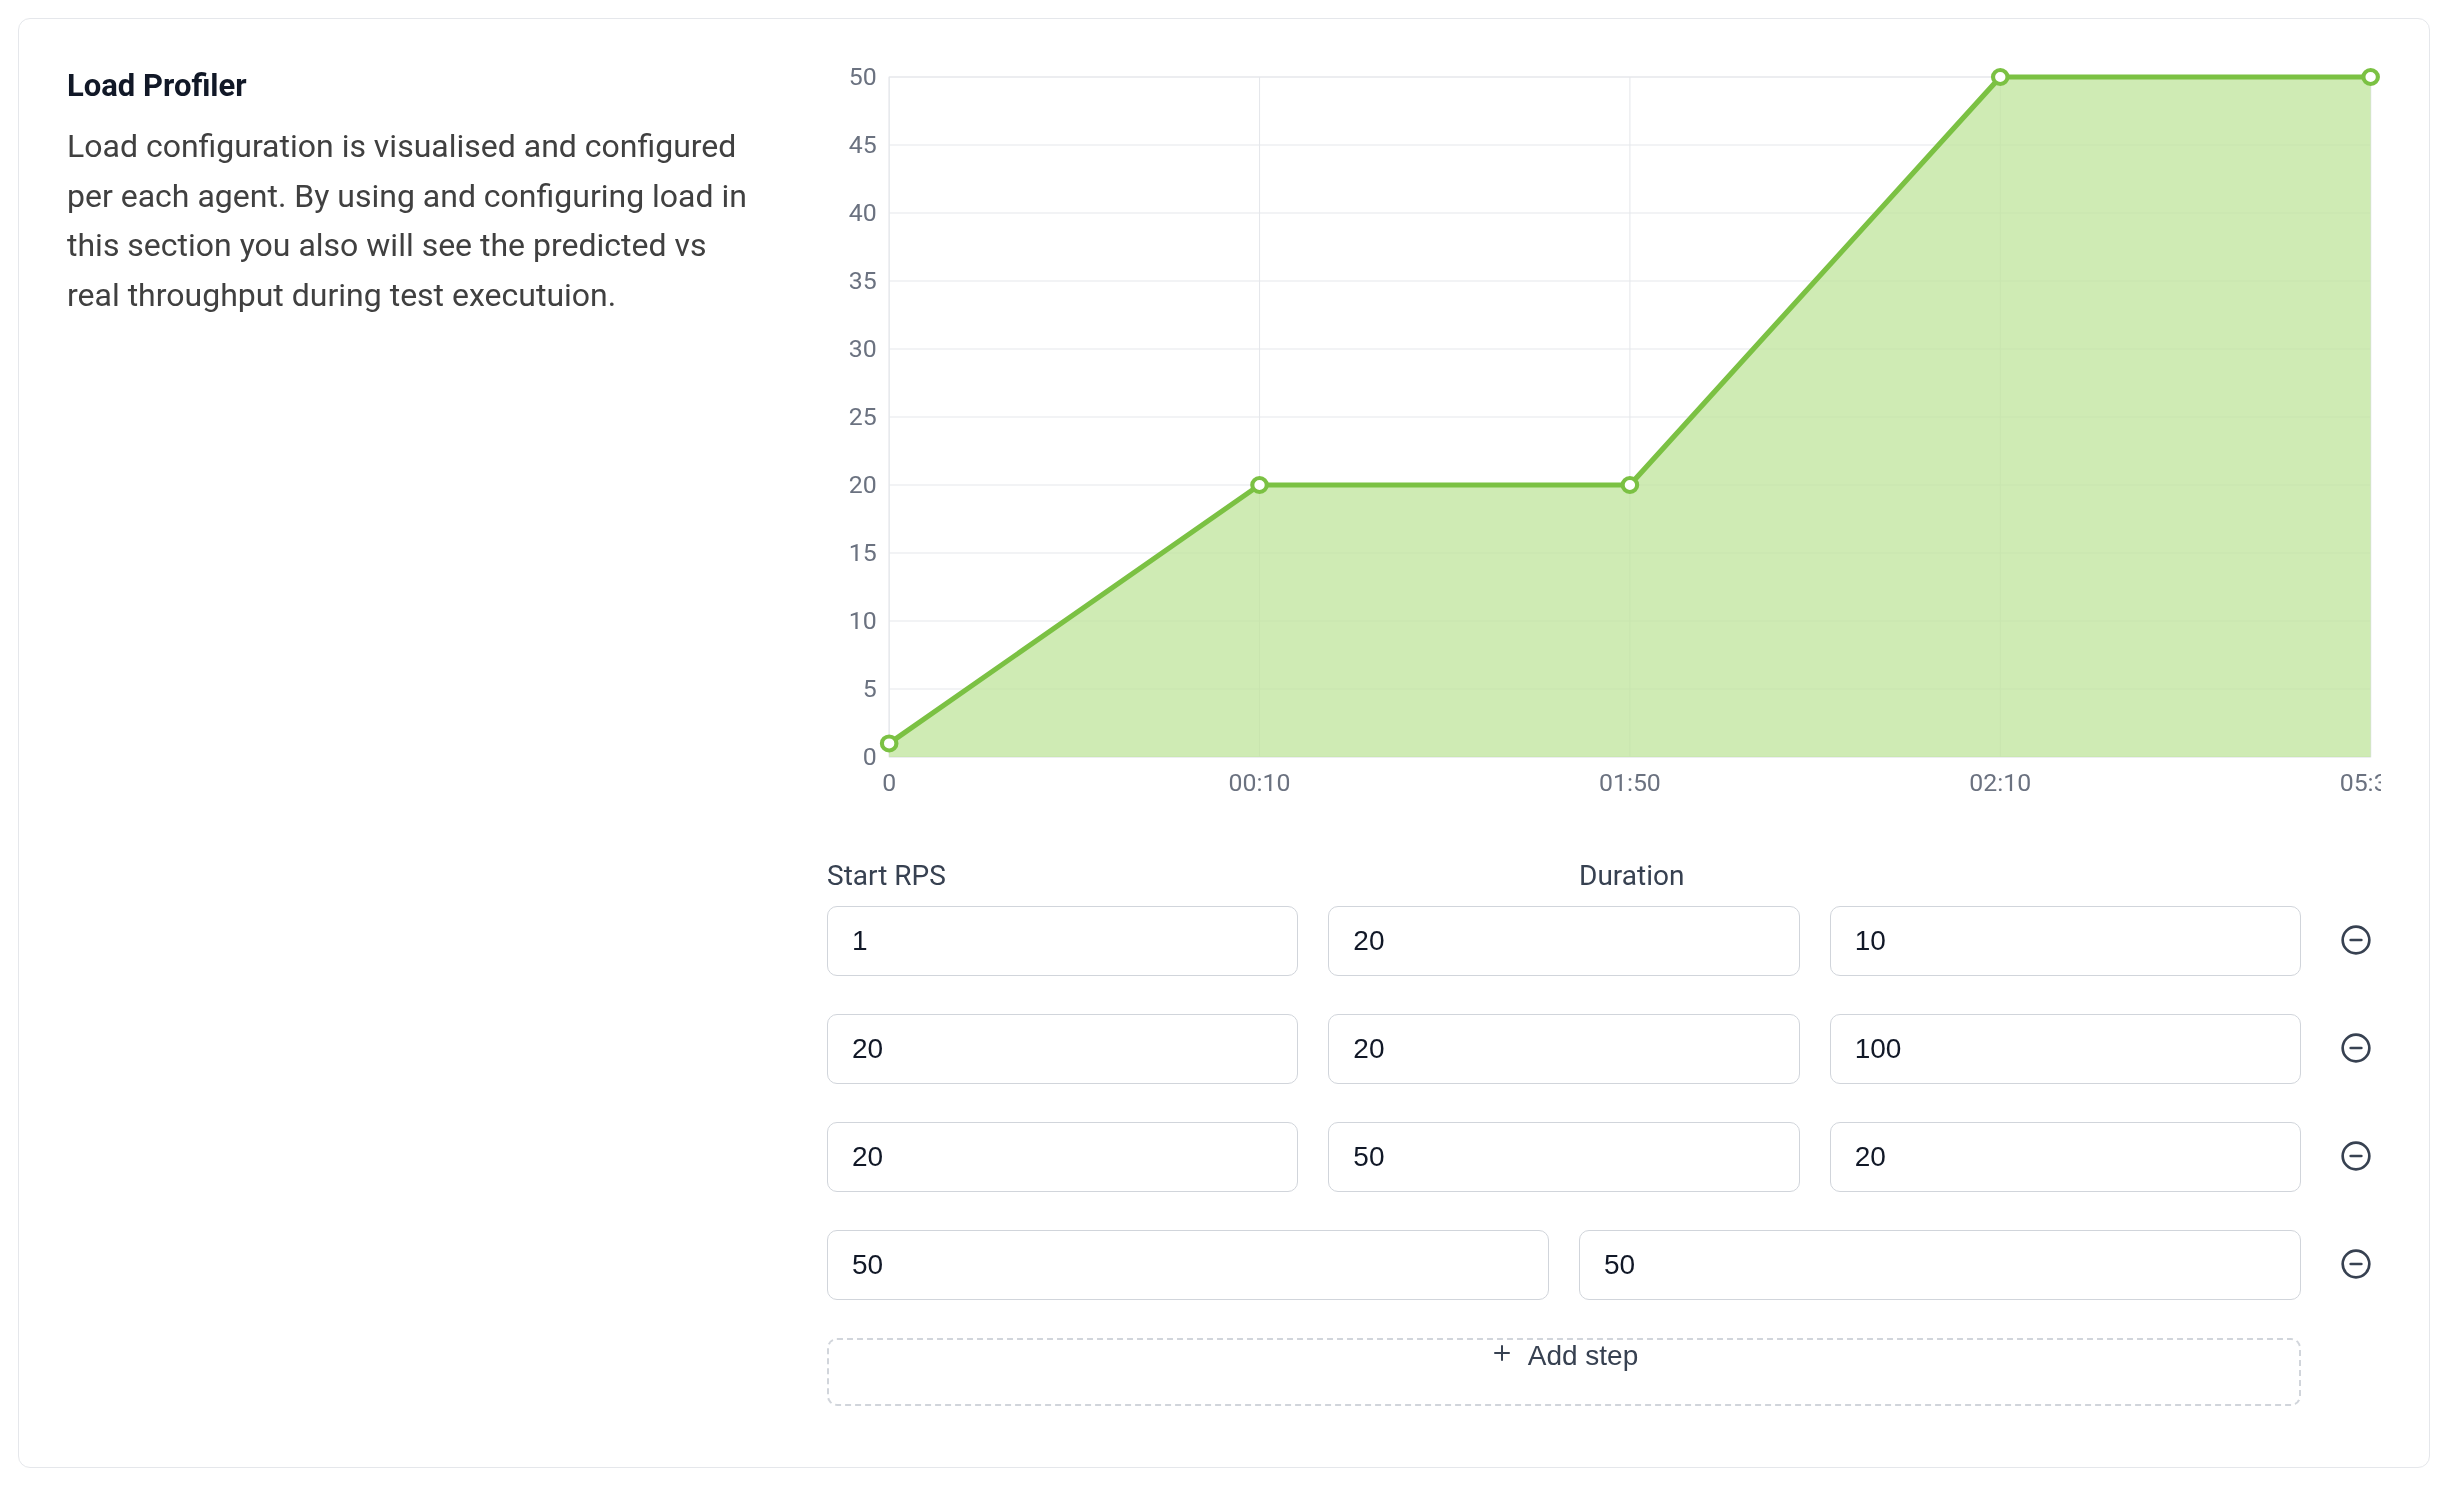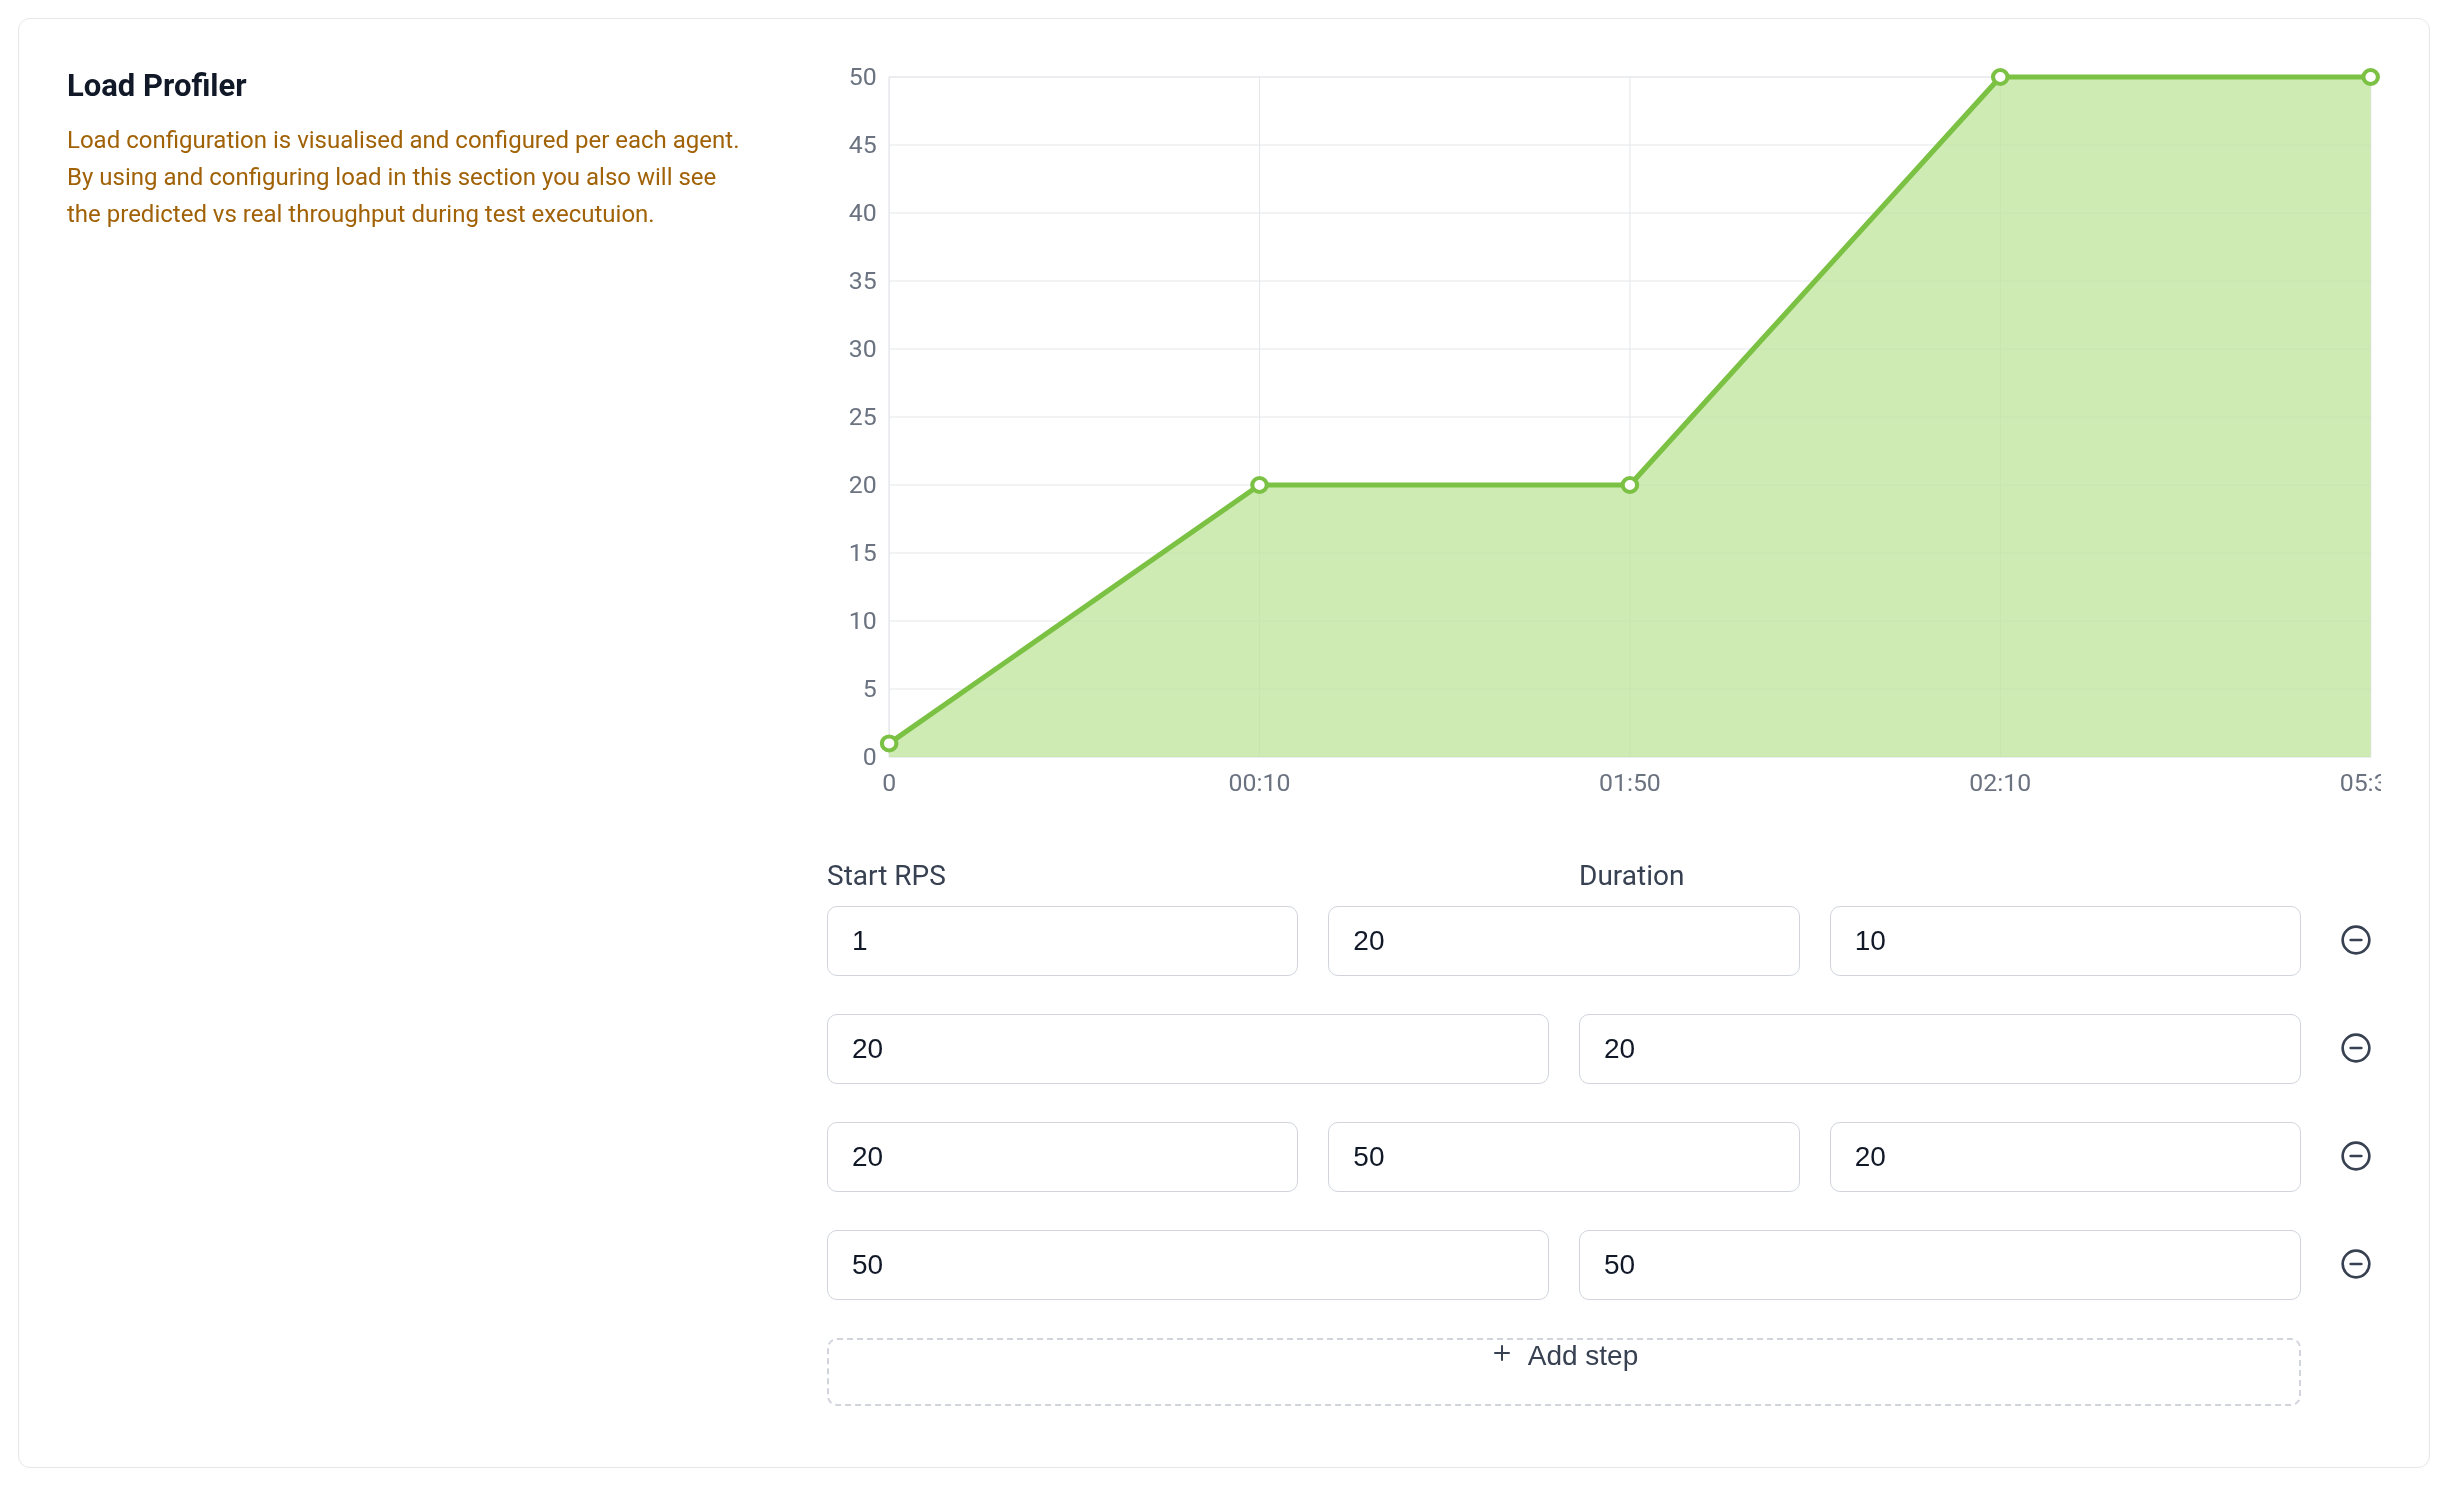--- a/index.html
+++ b/index.html
@@ -24,23 +24,23 @@
     width: 700px;
     flex: 0 0 700px;
   }
   .section-title {
     font-size: 31px;
     font-weight: 700;
     color: #111827;
     margin-bottom: 18px;
   }
   .section-desc {
-    font-size: 24px;
+    font-size: 32px;
     line-height: 1.55;
-    color: #a16207;
+    color: #404040;
     max-width: 680px;
   }
   .right-col {
     flex: 1;
     min-width: 0;
     display: flex;
     flex-direction: column;
   }
   
   .chart-wrap {
@@ -181,20 +181,21 @@
             <button class="remove-btn">
               <span><svg viewBox="0 0 24 24" fill="none" stroke="currentColor" stroke-width="2" stroke-linecap="round">
                   <circle cx="12" cy="12" r="10"></circle>
                   <line x1="8" y1="12" x2="16" y2="12"></line>
                 </svg></span>
             </button>
           </div>
           <div class="form-row">
             <input type="text" class="text-input" value="20" style="">
             <input type="text" class="text-input" value="20" style="">
+            <input type="text" class="text-input" value="100" style="">
             <button class="remove-btn">
               <span><svg viewBox="0 0 24 24" fill="none" stroke="currentColor" stroke-width="2" stroke-linecap="round">
                   <circle cx="12" cy="12" r="10"></circle>
                   <line x1="8" y1="12" x2="16" y2="12"></line>
                 </svg></span>
             </button>
           </div>
           <div class="form-row">
             <input type="text" class="text-input" value="20" style="">
             <input type="text" class="text-input" value="50" style="">

